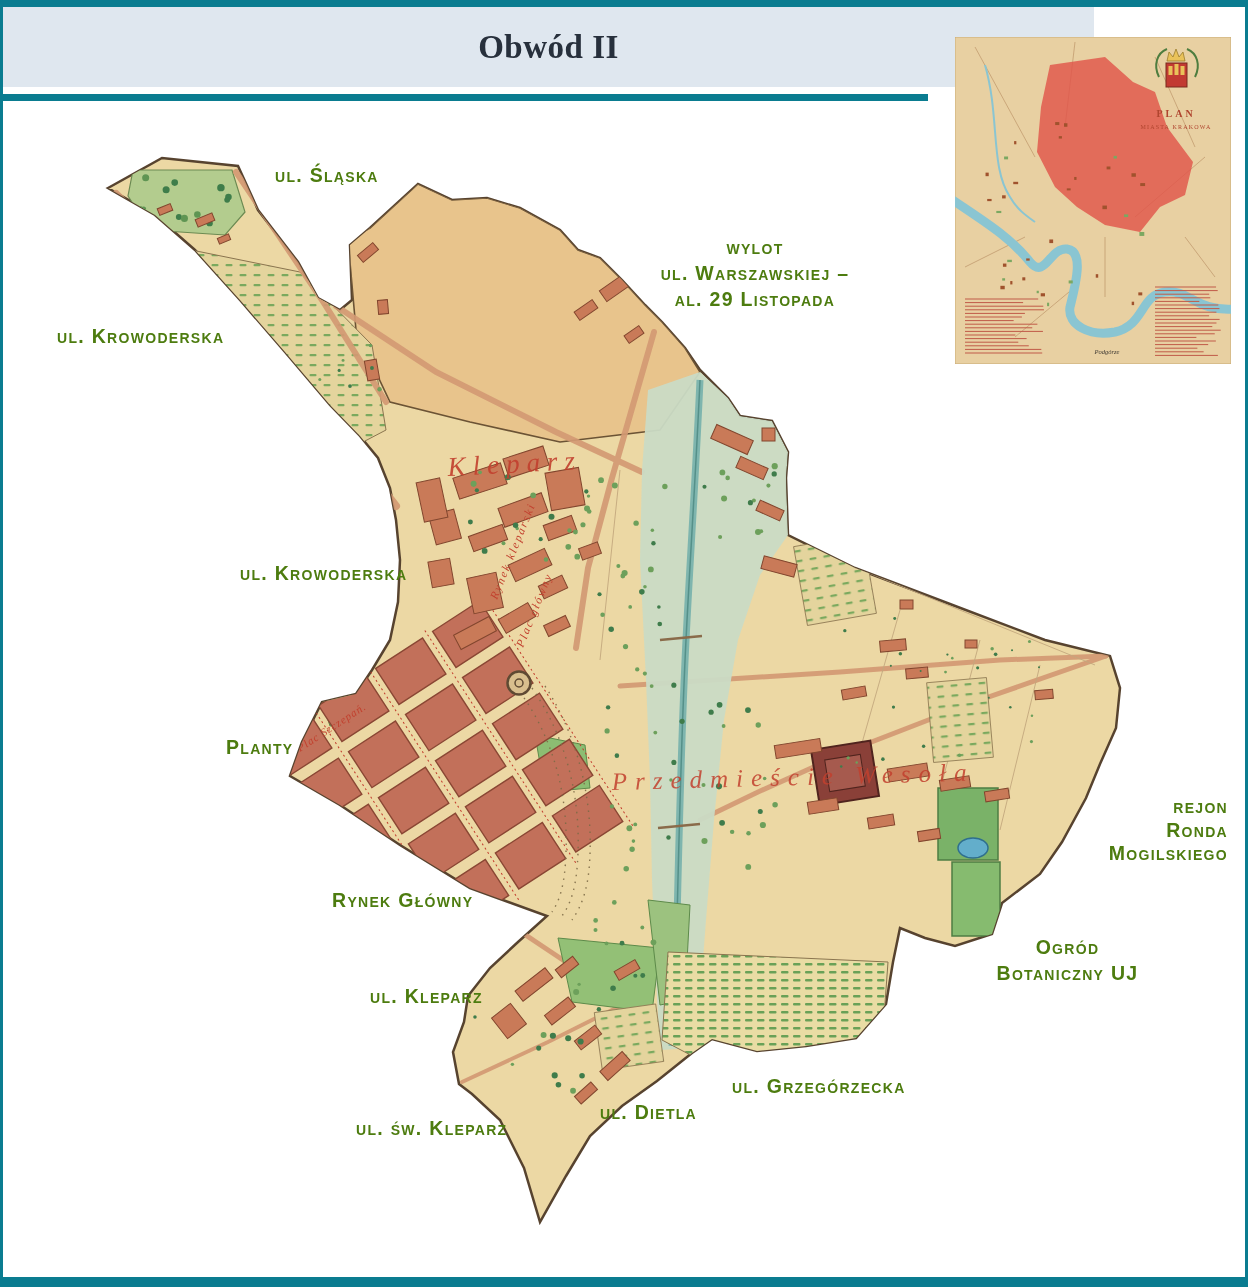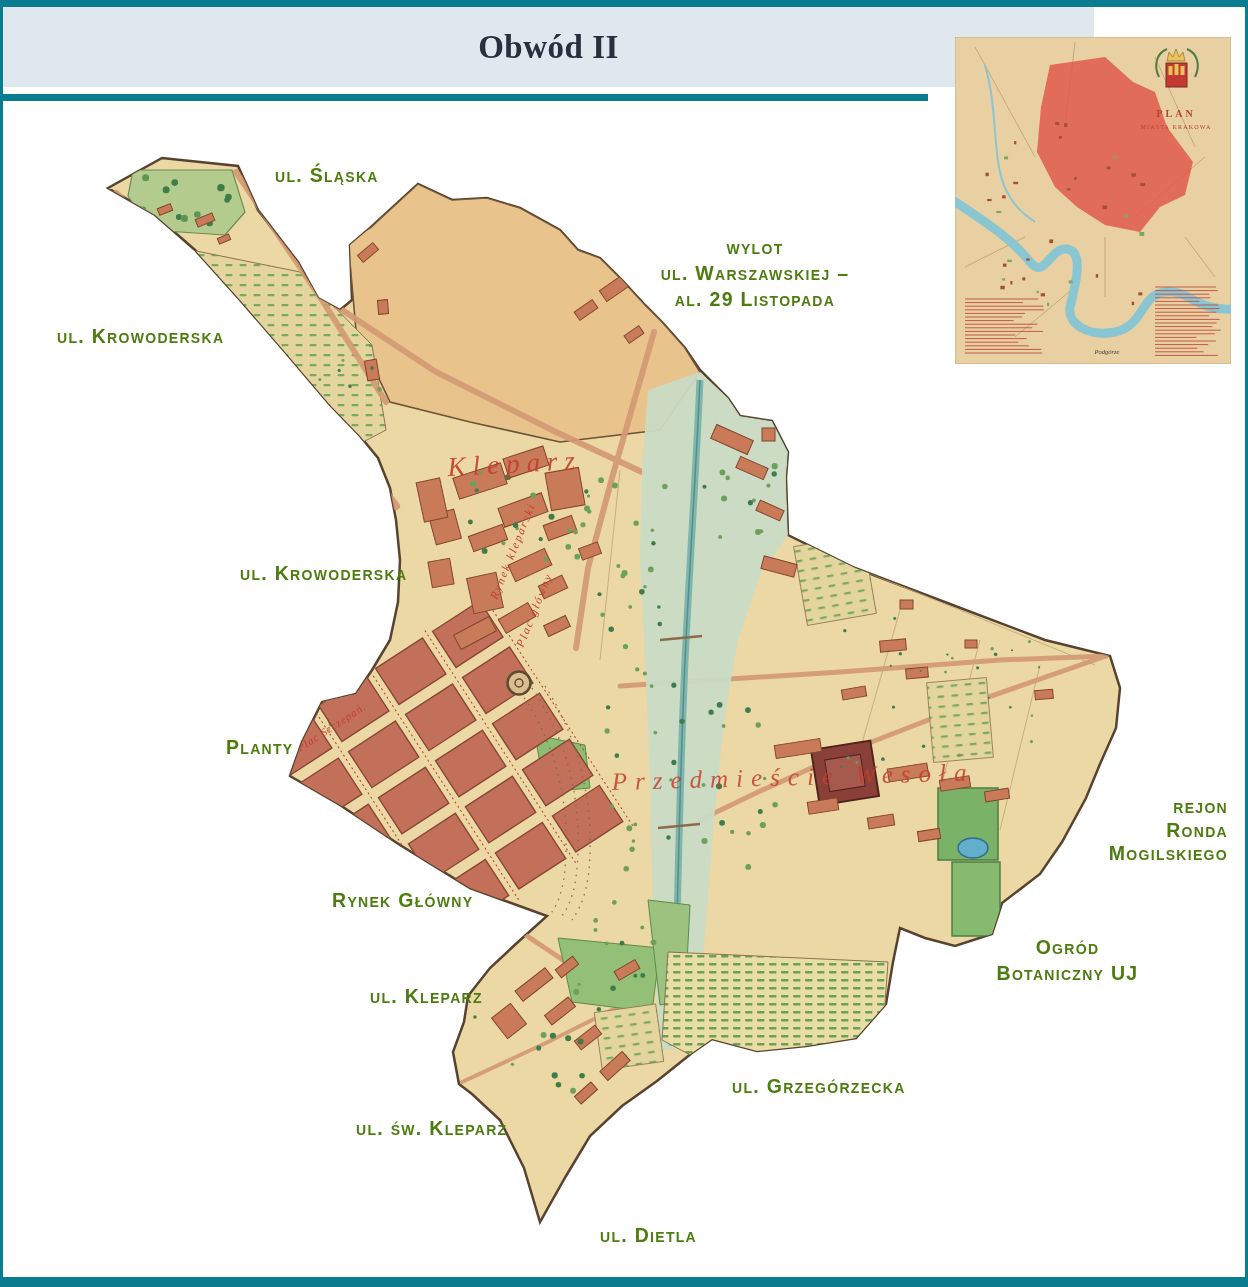--- a/index.html
+++ b/index.html
@@ -379,21 +379,21 @@
   <div class="slabel" style="left:275px;top:163px;">ul. Śląska</div>
   <div class="slabel" style="left:635px;top:234px;width:240px;text-align:center;line-height:26px;">wylot
 ul. Warszawskiej –
 al. 29 Listopada</div>
   <div class="slabel" style="left:57px;top:324px;">ul. Krowoderska</div>
   <div class="slabel" style="left:240px;top:561px;">ul. Krowoderska</div>
   <div class="slabel" style="left:226px;top:735px;">Planty</div>
   <div class="slabel" style="left:296px;top:888px;margin-left:36px;">Rynek Główny</div>
   <div class="slabel" style="left:370px;top:984px;">ul. Kleparz</div>
   <div class="slabel" style="left:356px;top:1116px;">ul. św. Kleparz</div>
-  <div class="slabel" style="left:600px;top:1223px;">ul. Dietla</div>
+  <div class="slabel" style="left:600px;top:1100px;">ul. Dietla</div>
   <div class="slabel" style="left:732px;top:1074px;">ul. Grzegórzecka</div>
   <div class="slabel" style="left:1040px;top:795px;width:188px;text-align:right;line-height:23.5px;">rejon
 Ronda
 Mogilskiego</div>
   <div class="slabel" style="left:960px;top:934px;width:215px;text-align:center;line-height:26px;">Ogród
 Botaniczny UJ</div>
 
   <div class="inset">
     <svg width="276" height="327" viewBox="0 0 276 327">
       <rect x="0" y="0" width="276" height="327" fill="#e8d0a2" stroke="#c9ab74" stroke-width="1"></rect>

